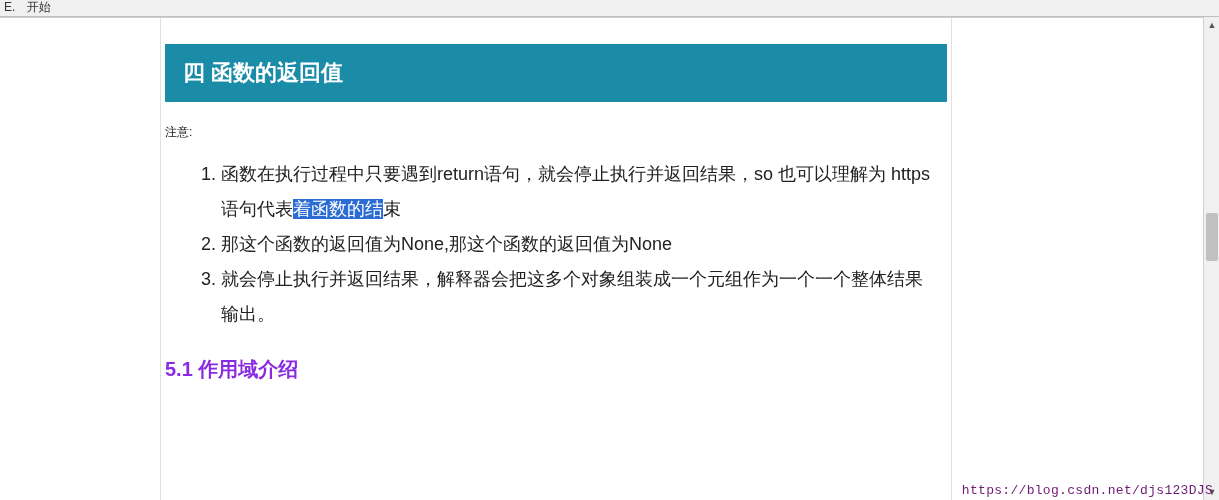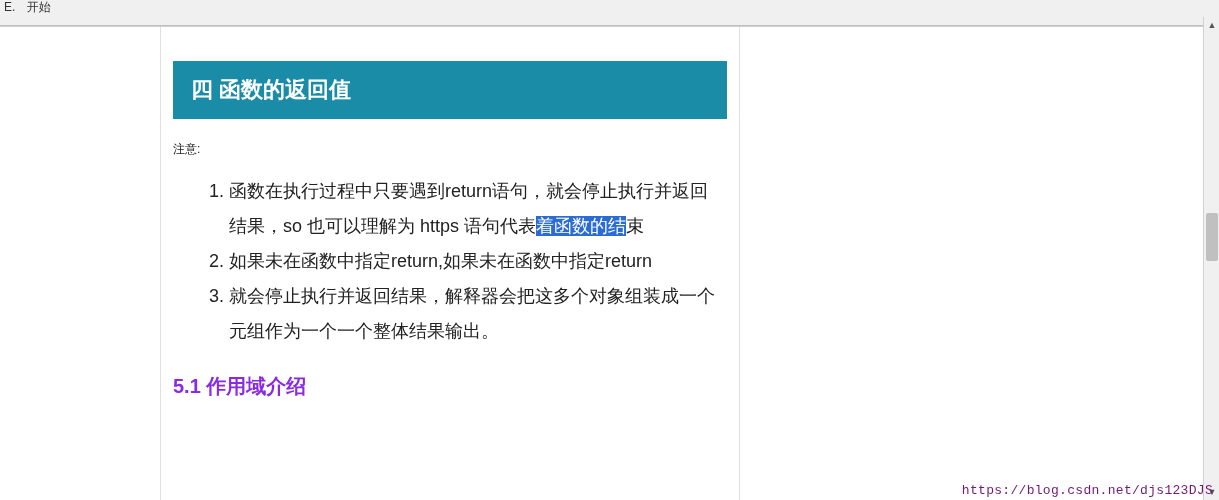--- a/index.html
+++ b/index.html
@@ -11,45 +11,45 @@
       font-family: "Microsoft YaHei", "PingFang SC", sans-serif;
       background: #e8e8e8;
       width: 1219px;
       height: 500px;
       overflow: hidden;
       position: relative;
     }
     .titlebar {
       background: #f0f0f0;
       border-bottom: 1px solid #c0c0c0;
-      height: 26px;
+      height: 17px;
       line-height: 14px;
       font-size: 12px;
       color: #333;
       padding-left: 4px;
     }
     .titlebar span {
       margin-right: 8px;
     }
     .outer {
       background: #fff;
       height: 483px;
       position: relative;
       border-top: 1px solid #d0d0d0;
     }
     .doc-area {
       position: absolute;
       left: 160px;
       top: 0;
-      width: 580px;
+      width: 792px;
       height: 100%;
       background: #fff;
       border-left: 1px solid #e0e0e0;
       border-right: 1px solid #e0e0e0;
-      padding: 12px;
+      padding: 4px;
     }
     .section-header {
       background: #1a8ca8;
       color: #fff;
       font-size: 22px;
       font-weight: bold;
       padding: 14px 18px;
       margin: 20px 0 22px 0;
     }
     .section-header.first {
@@ -148,21 +148,21 @@
 
       <div class="section-header first">四 函数的返回值</div>
 
 
       <p class="note-label">注意:</p>
 
       <ol class="notes">
         <li>
           <span>函数在执行过程中只要遇到return语句，就会停止执行并返回结果，so 也可以理解为 https 语句代表</span><span class="highlighted">着函数的结</span><span>束</span>
         </li>
-        <li>如果未在函数中指定return,如果未在函数中指定return</li>
+        <li>那这个函数的返回值为None,那这个函数的返回值为None</li>
         <li>就会停止执行并返回结果，解释器会把这多个对象组装成一个元组作为一个一个整体结果输出。</li>
       </ol>
 
 
       <div class="subsection">5.1 作用域介绍</div>
 
     </div>
   </div>
 </div>
 

